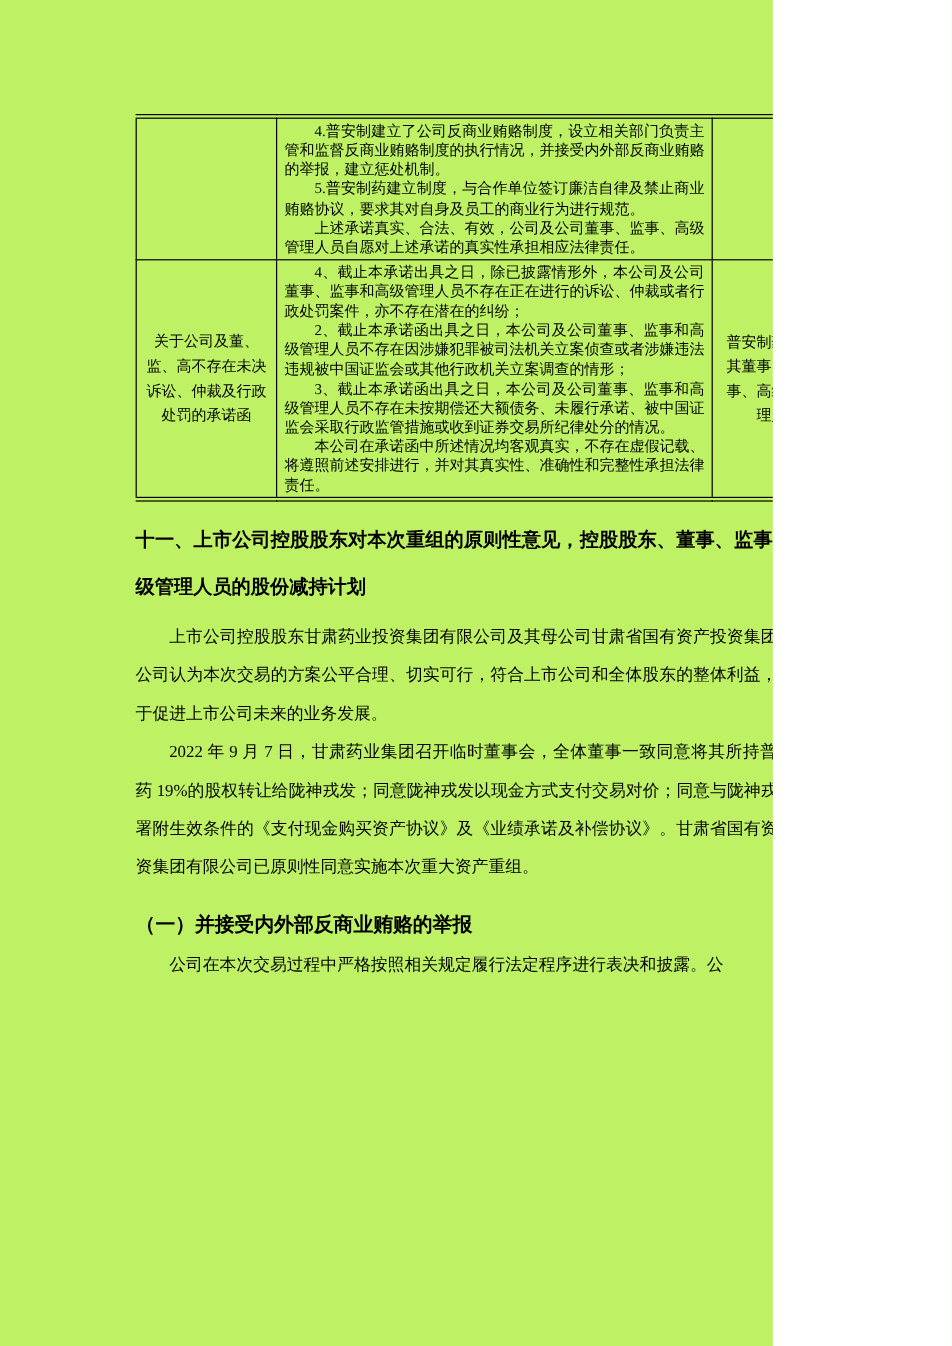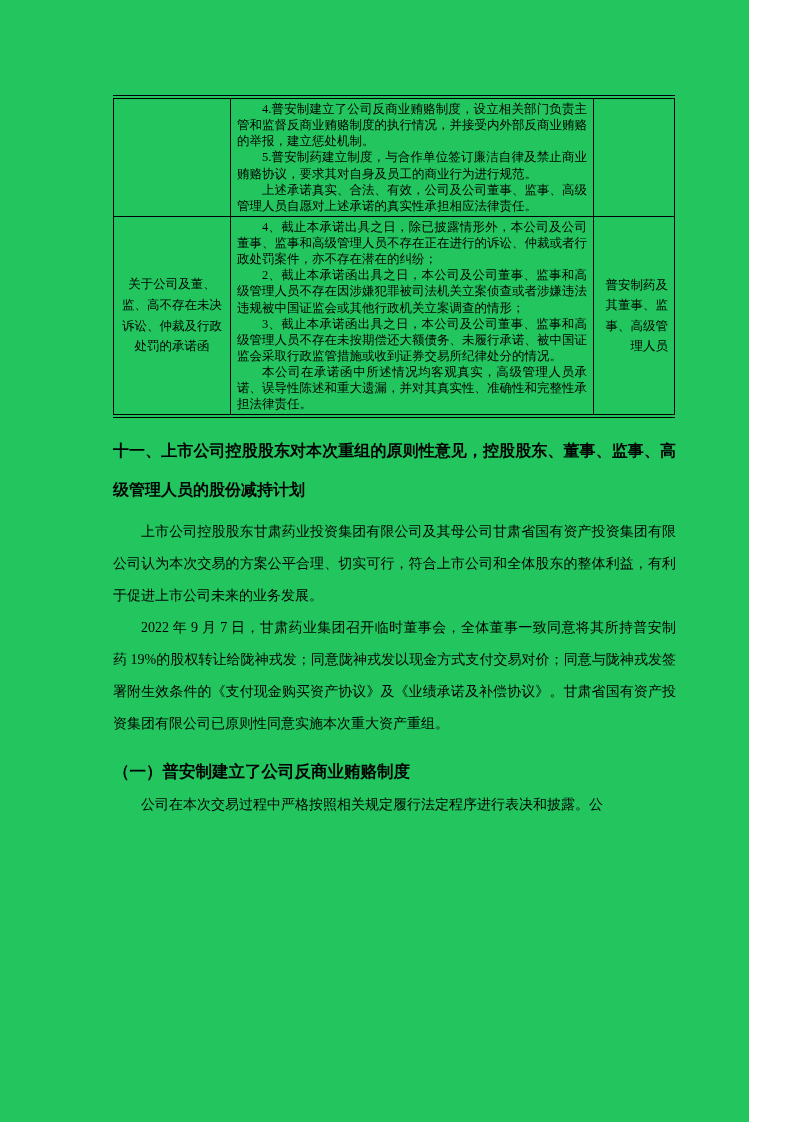--- a/index.html
+++ b/index.html
@@ -2,23 +2,23 @@
 <html><head>
 <meta charset="utf-8">
 <style>
   html, body {
     margin: 0;
     padding: 0;
     background: #ffffff;
   }
   .page {
     position: relative;
-    width: 749px;
+    width: 644px;
     height: 1122px;
-    background: #22c55e;
+    background: #bef264;
     color: #000000;
     font-family: "Liberation Serif", "DejaVu Serif", serif;
     overflow: hidden;
   }
   .content {
     position: absolute;
     left: 113px;
     top: 95px;
     width: 563px;
   }
@@ -118,32 +118,32 @@
             <p>上述承诺真实、合法、有效，公司及公司董事、监事、高级管理人员自愿对上述承诺的真实性承担相应法律责任。</p>
           </td>
           <td class="c-party"></td>
         </tr>
         <tr class="row-2">
           <td class="c-label">关于公司及董、监、高不存在未决诉讼、仲裁及行政处罚的承诺函</td>
           <td class="c-text">
             <p>4、截止本承诺出具之日，除已披露情形外，本公司及公司董事、监事和高级管理人员不存在正在进行的诉讼、仲裁或者行政处罚案件，亦不存在潜在的纠纷；</p>
             <p>2、截止本承诺函出具之日，本公司及公司董事、监事和高级管理人员不存在因涉嫌犯罪被司法机关立案侦查或者涉嫌违法违规被中国证监会或其他行政机关立案调查的情形；</p>
             <p>3、截止本承诺函出具之日，本公司及公司董事、监事和高级管理人员不存在未按期偿还大额债务、未履行承诺、被中国证监会采取行政监管措施或收到证券交易所纪律处分的情况。</p>
-            <p>本公司在承诺函中所述情况均客观真实，高级管理人员承诺、误导性陈述和重大遗漏，并对其真实性、准确性和完整性承担法律责任。</p>
+            <p>本公司在承诺函中所述情况均客观真实，不存在虚假记载、将遵照前述安排进行，并对其真实性、准确性和完整性承担法律责任。</p>
           </td>
           <td class="c-party">普安制药及其董事、监事、高级管理人员</td>
         </tr>
       </tbody>
     </table>
 
     <h2 class="section-heading">十一、上市公司控股股东对本次重组的原则性意见，控股股东、董事、监事、高级管理人员的股份减持计划</h2>
 
     <p class="body-para">上市公司控股股东甘肃药业投资集团有限公司及其母公司甘肃省国有资产投资集团有限公司认为本次交易的方案公平合理、切实可行，符合上市公司和全体股东的整体利益，有利于促进上市公司未来的业务发展。</p>
     <p class="body-para">2022 年 9 月 7 日，甘肃药业集团召开临时董事会，全体董事一致同意将其所持普安制药 19%的股权转让给陇神戎发；同意陇神戎发以现金方式支付交易对价；同意与陇神戎发签署附生效条件的《支付现金购买资产协议》及《业绩承诺及补偿协议》。甘肃省国有资产投资集团有限公司已原则性同意实施本次重大资产重组。</p>
 
 
-    <h3 class="sub-heading">（一）普安制建立了公司反商业贿赂制度</h3>
+    <h3 class="sub-heading">（一）并接受内外部反商业贿赂的举报</h3>
 
     <p class="body-para">公司在本次交易过程中严格按照相关规定履行法定程序进行表决和披露。公</p>
 
   </div>
 
 </div>
 
 </body></html>

